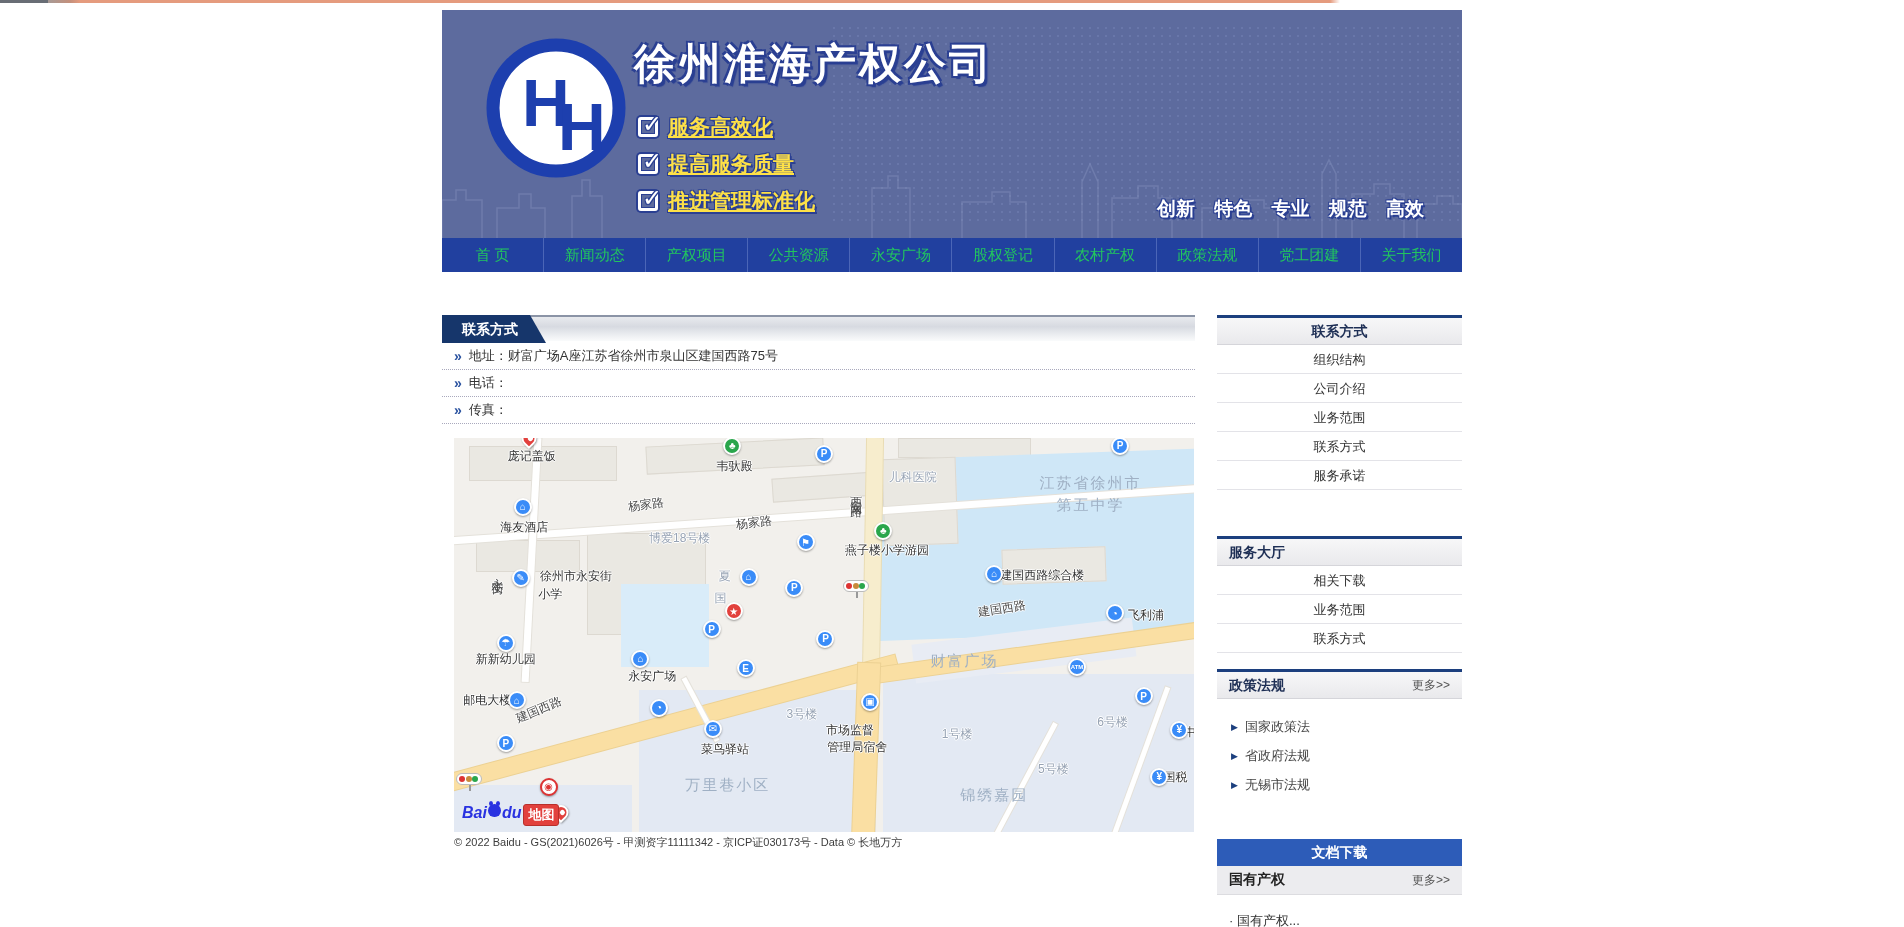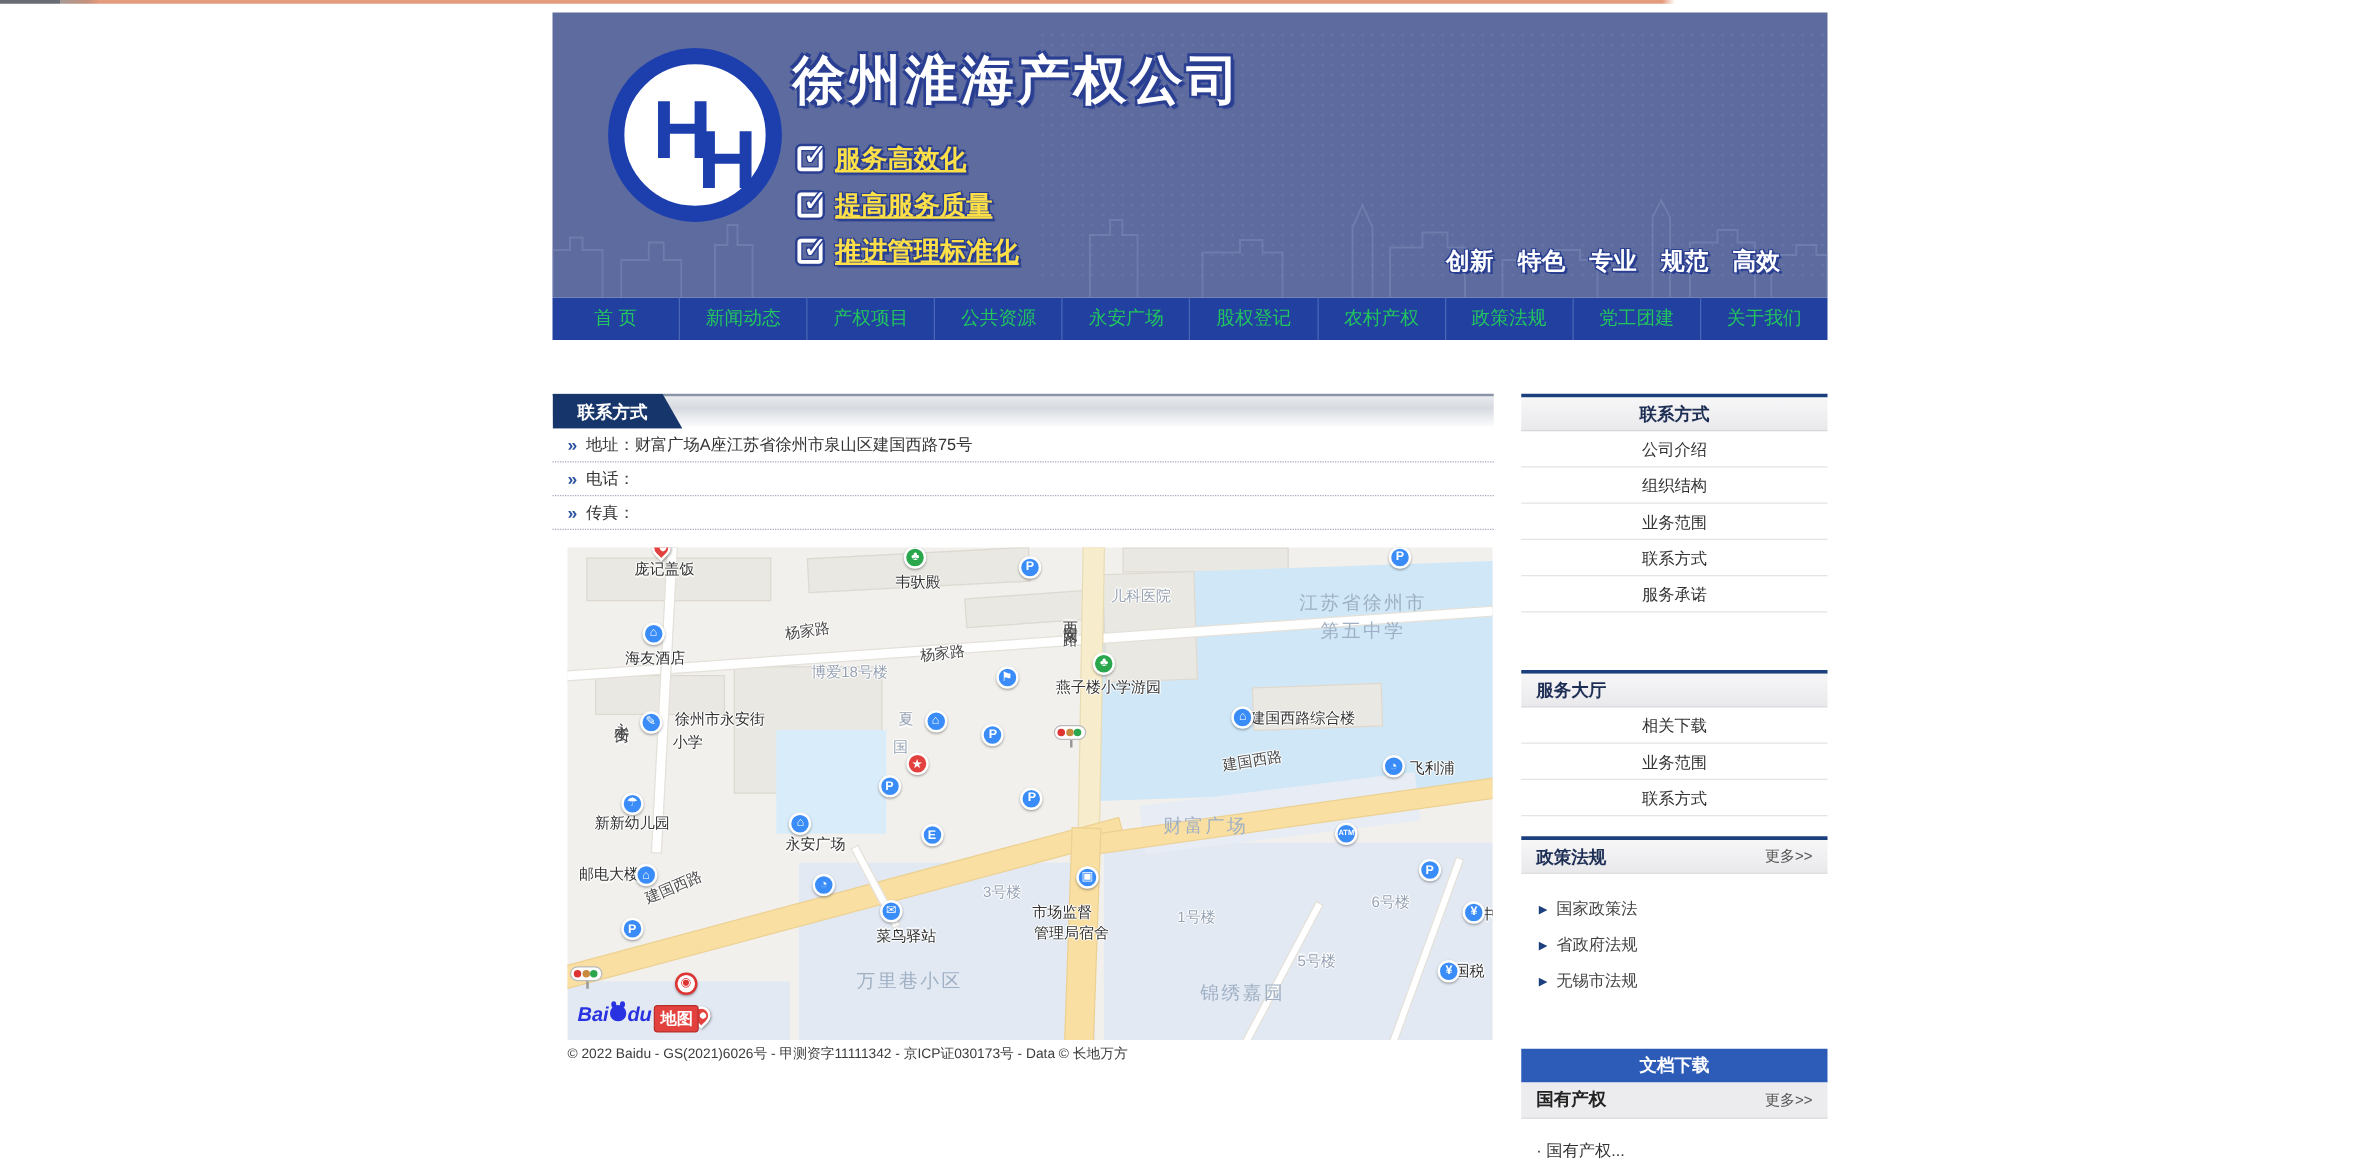--- a/index.html
+++ b/index.html
@@ -296,22 +296,22 @@
           <span class="bd-badge">地图</span>
         </div>
       </div>
 
       <div class="map-copyright">© 2022 Baidu - GS(2021)6026号 - 甲测资字11111342 - 京ICP证030173号 - Data © 长地万方</div>
     </div>
 
     <div class="sidebar">
         <div class="sb-block first">
           <div class="sb-head center">联系方式</div>
+          <div class="sb-item">组织结构</div>
           <div class="sb-item">公司介绍</div>
-          <div class="sb-item">组织结构</div>
           <div class="sb-item">业务范围</div>
           <div class="sb-item">联系方式</div>
           <div class="sb-item">服务承诺</div>
         </div>
         <div class="sb-block">
           <div class="sb-head">服务大厅</div>
           <div class="sb-item">相关下载</div>
           <div class="sb-item">业务范围</div>
           <div class="sb-item">联系方式</div>
         </div>

